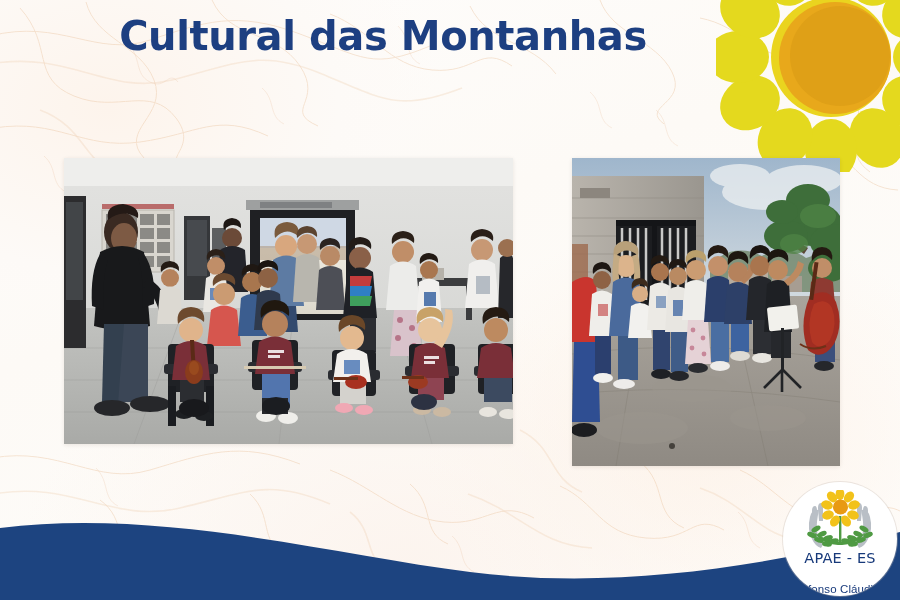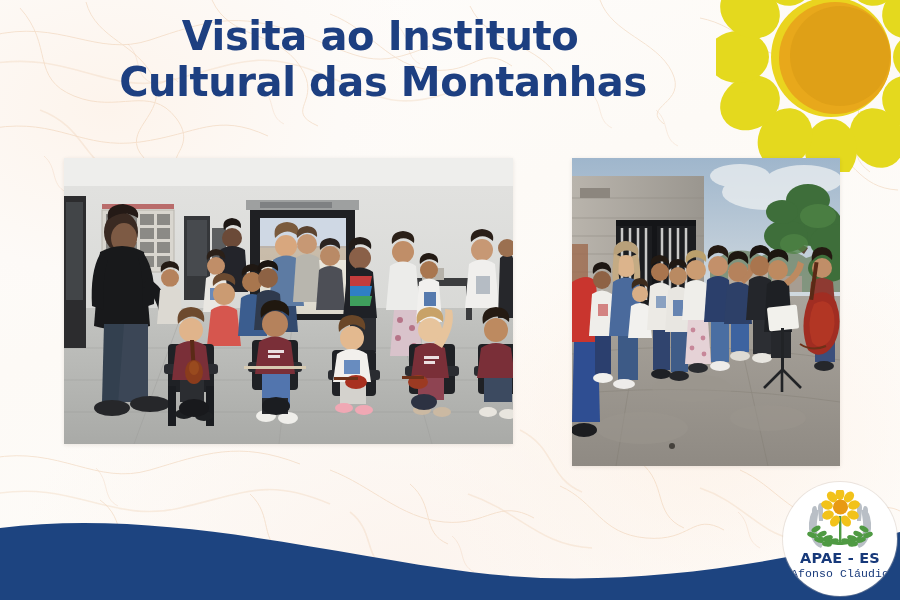--- a/index.html
+++ b/index.html
@@ -109,31 +109,31 @@
     position: absolute;
     left: 0;
     top: 68px;
     width: 114px;
     text-align: center;
     color: #17397a;
   }
   .logo-title {
     display: block;
     font-size: 14.5px;
-    font-weight: 700;
+    font-weight: 400;
     letter-spacing: .2px;
     font-family: "DejaVu Sans", "Liberation Sans", sans-serif;
   }
   .logo-sub {
     display: block;
     font-size: 11.5px;
     font-weight: 400;
-    margin-top: 1px;
+    margin-top: 17px;
     letter-spacing: .1px;
-    font-family: Liberation Mono, monospace;
+    font-family: Liberation Sans, sans-serif;
   }
 </style>
 </head>
 <body>
 
 <div id="poster">
 
   <div class="marble-base"></div>
 
   <svg class="marble-veins" viewBox="0 0 900 600" preserveAspectRatio="none">
@@ -196,21 +196,20 @@
       <ellipse cx="22" cy="115" rx="26" ry="31" transform="rotate(90 22 115)"></ellipse>
       <ellipse cx="34" cy="69" rx="26" ry="31" transform="rotate(120 34 69)"></ellipse>
       <ellipse cx="69" cy="34" rx="26" ry="31" transform="rotate(150 69 34)"></ellipse>
     </g>
     <circle cx="115" cy="115" r="60" fill="#ead41f"></circle>
     <circle cx="119" cy="116" r="56" fill="#e8a81b"></circle>
     <circle cx="124" cy="114" r="50" fill="#dfa017"></circle>
   </svg>
 
   <div class="title-block">
-    <span class="title-line l1">Visita ao Instituto</span>
     <span class="title-line l2">Cultural das Montanhas</span>
   </div>
 
   <div class="photo" id="photo-left">
     <svg viewBox="0 0 449 286" preserveAspectRatio="xMidYMid slice" aria-hidden="true">
       <defs>
         <linearGradient id="wallL" x1="0" y1="0" x2="0" y2="1">
           <stop offset="0" stop-color="#e3e3e1"></stop>
           <stop offset="1" stop-color="#cfd0cd"></stop>
         </linearGradient>

